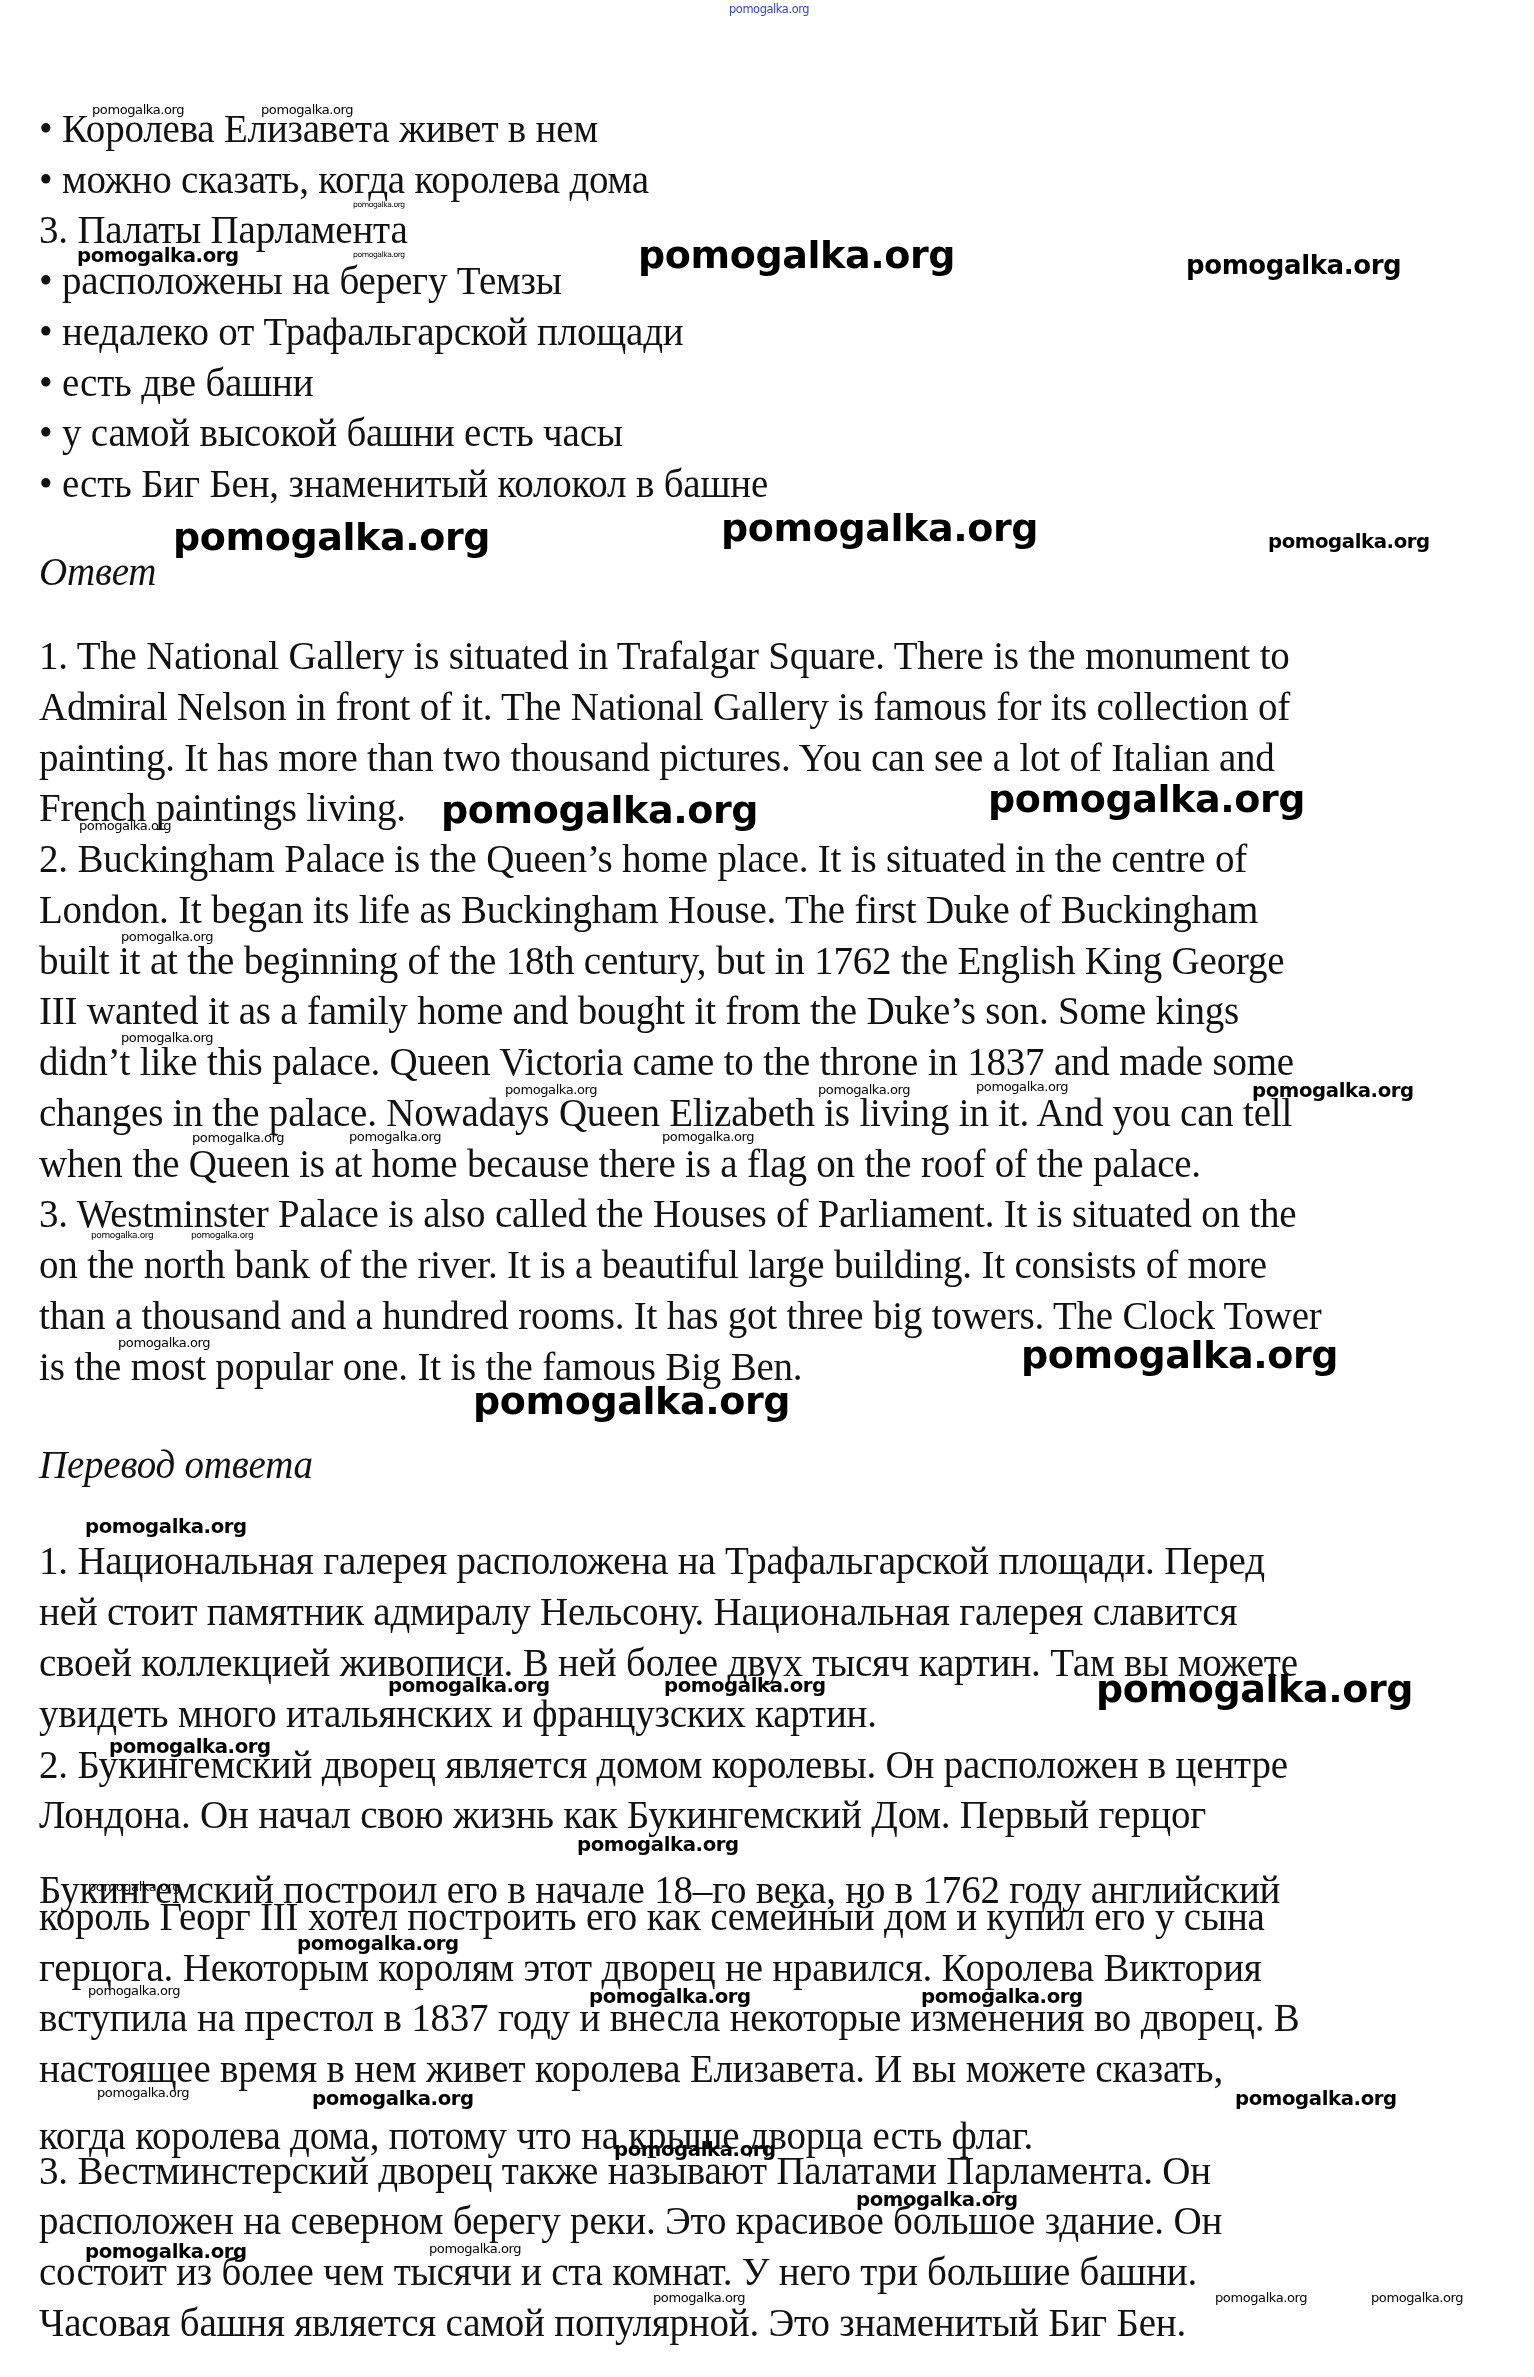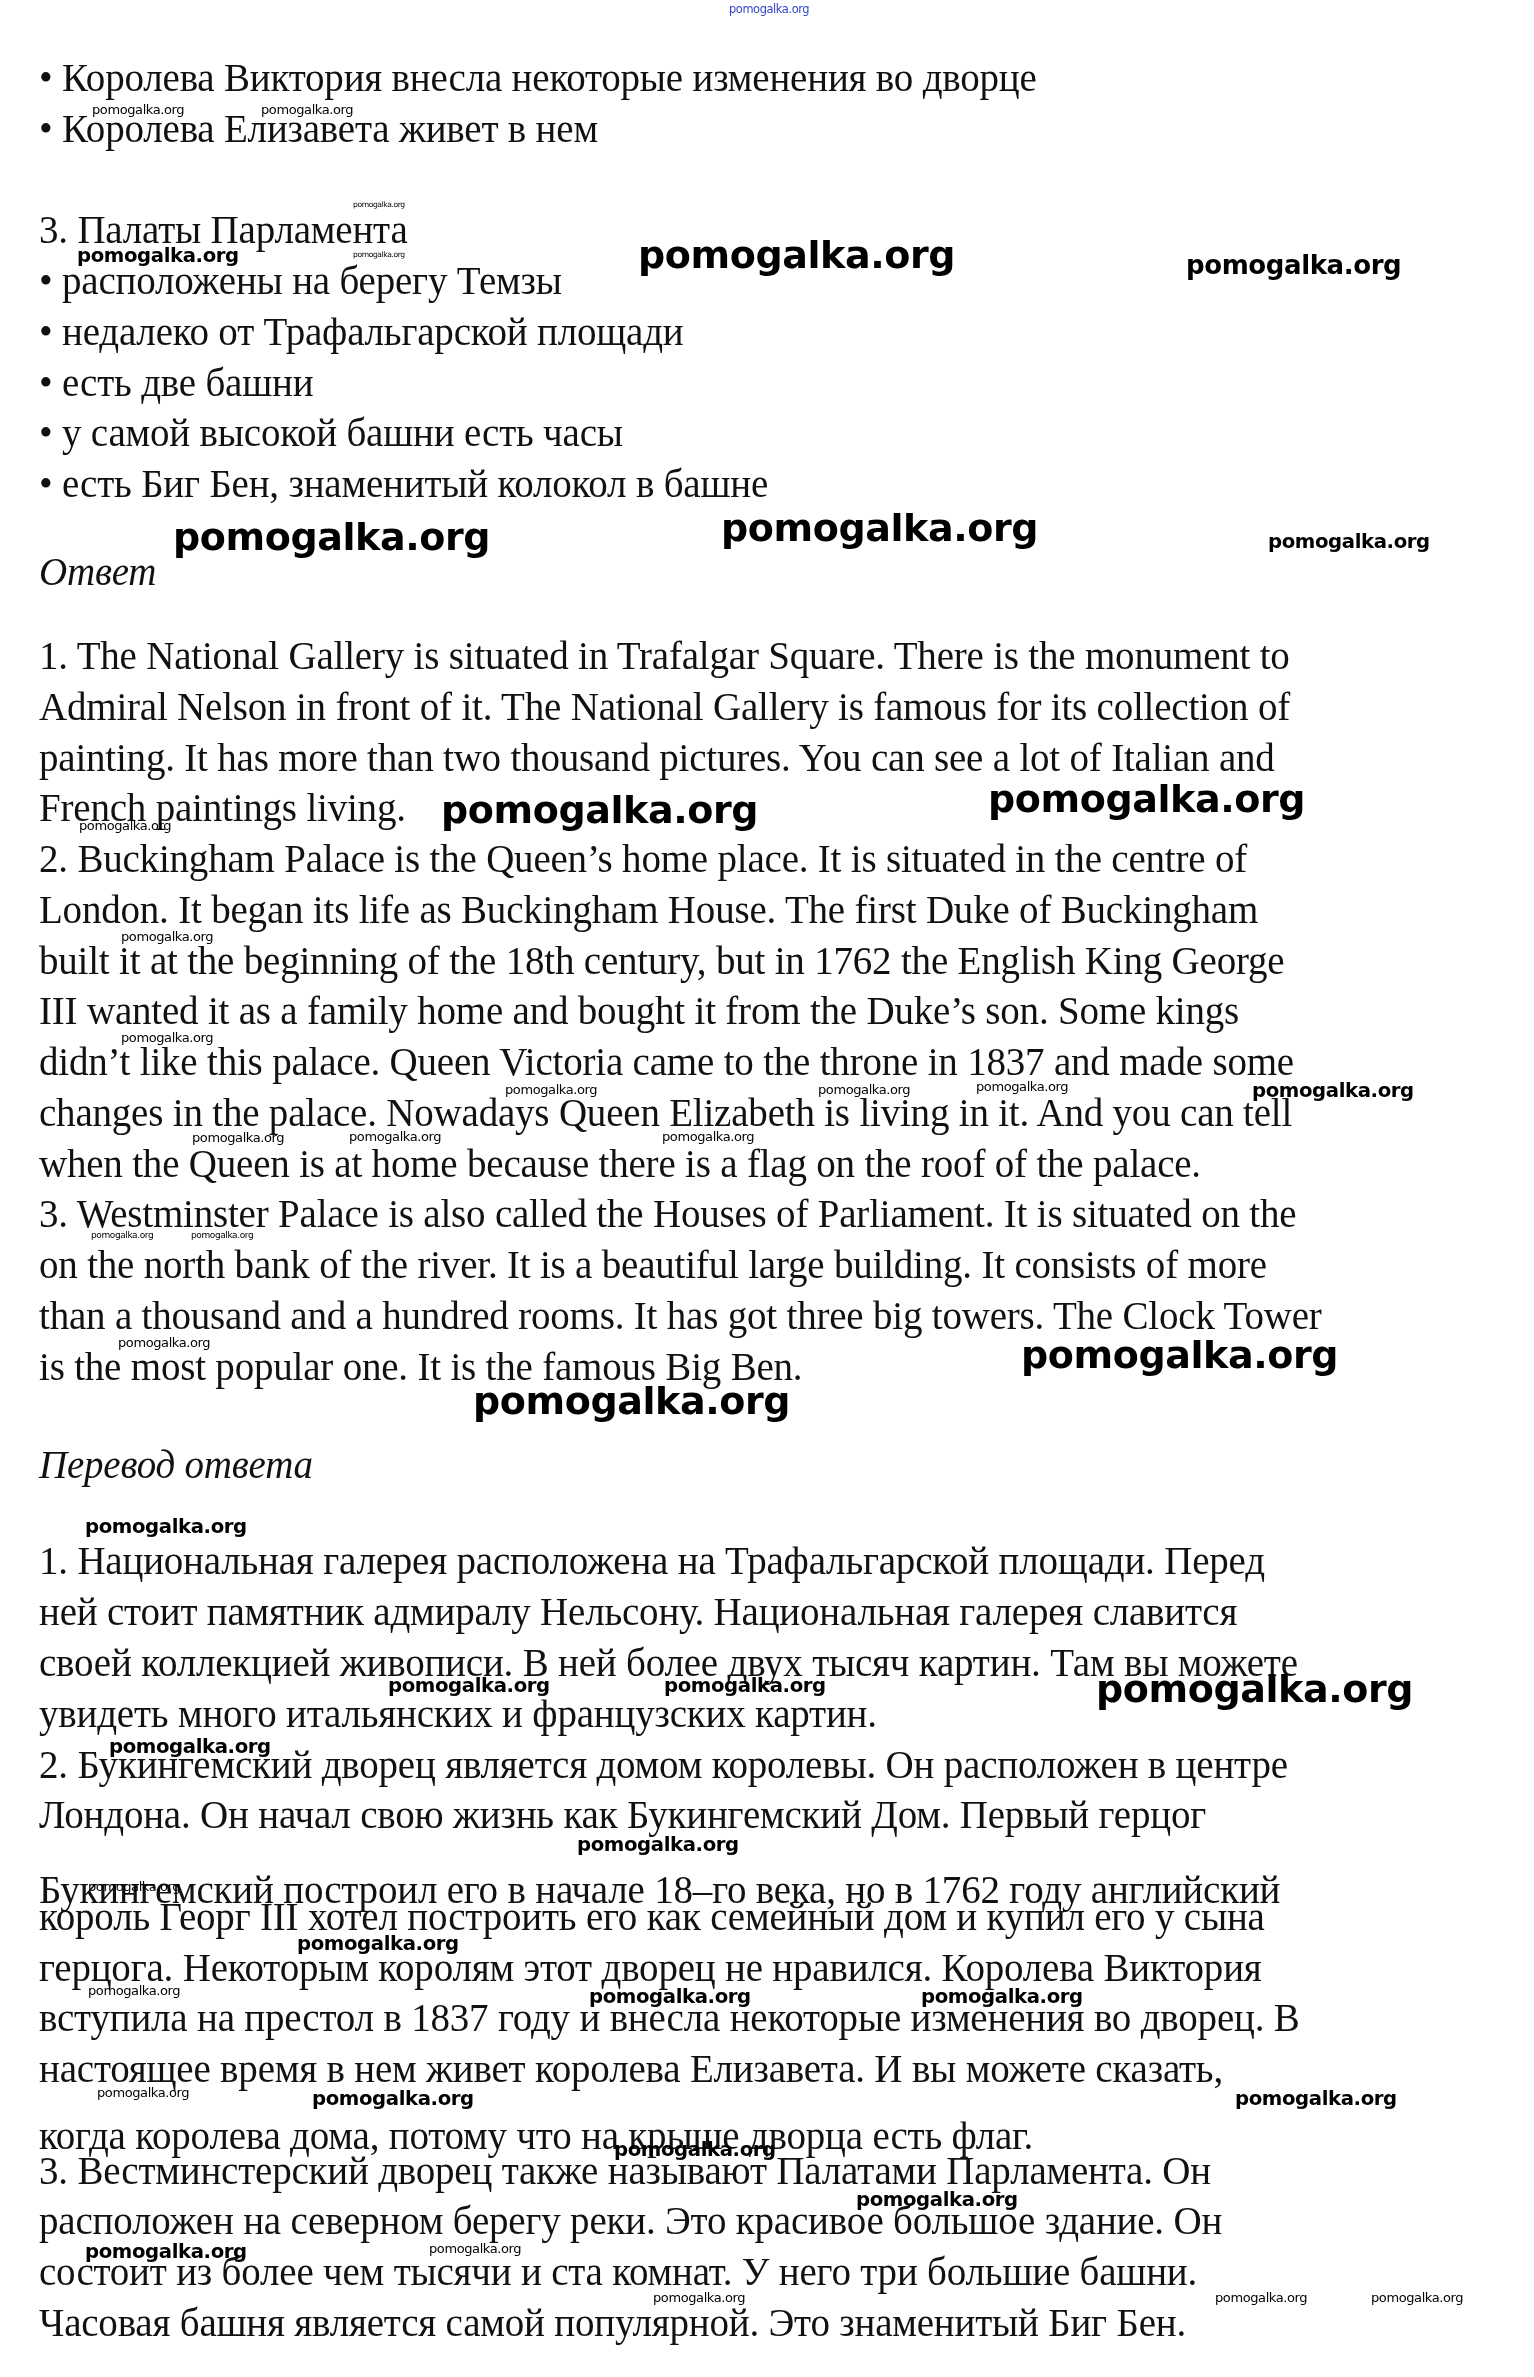--- a/index.html
+++ b/index.html
@@ -16,22 +16,22 @@
   .wm.l { font-size: 38px; font-weight: bold; }
   .wm.top { font-size: 11.4px; color: #3344cc; font-weight: normal; }
 </style>
 </head>
 <body>
 
 <div class="page">
 
   <div class="wm top" style="left:729px; top:1.5px;">pomogalka.org</div>
 
-  <div class="line" style="top:53px;">• Королева Виктория внесла некоторые изменения во дворце</div>
   <div class="line" style="top:104px;">• Королева Елизавета живет в нем</div>
+  <div class="line" style="top:155px;">• можно сказать, когда королева дома</div>
 
   <div class="line" style="top:205px;">3. Палаты Парламента</div>
   <div class="line" style="top:256px;">• расположены на берегу Темзы</div>
   <div class="line" style="top:307px;">• недалеко от Трафальгарской площади</div>
   <div class="line" style="top:358px;">• есть две башни</div>
   <div class="line" style="top:408px;">• у самой высокой башни есть часы</div>
   <div class="line" style="top:459px;">• есть Биг Бен, знаменитый колокол в башне</div>
 
   <div class="line italic" style="top:547px;">Ответ</div>
 

